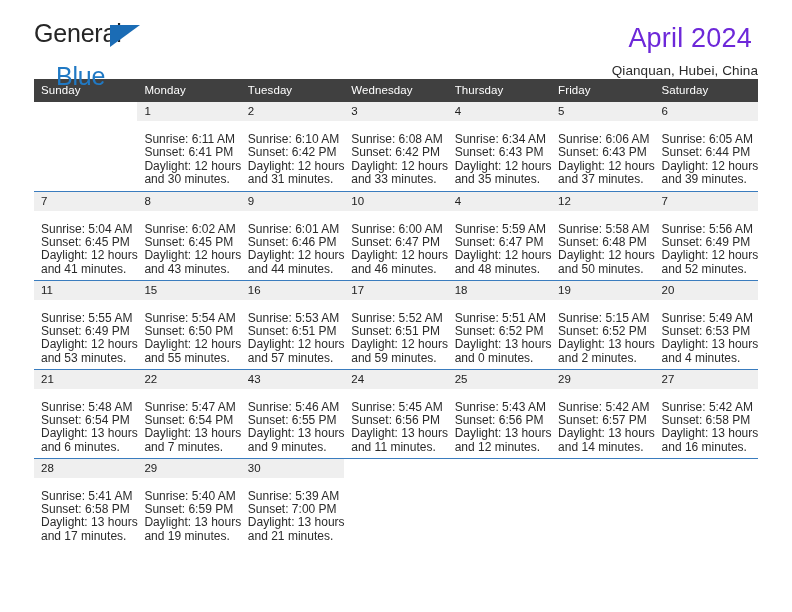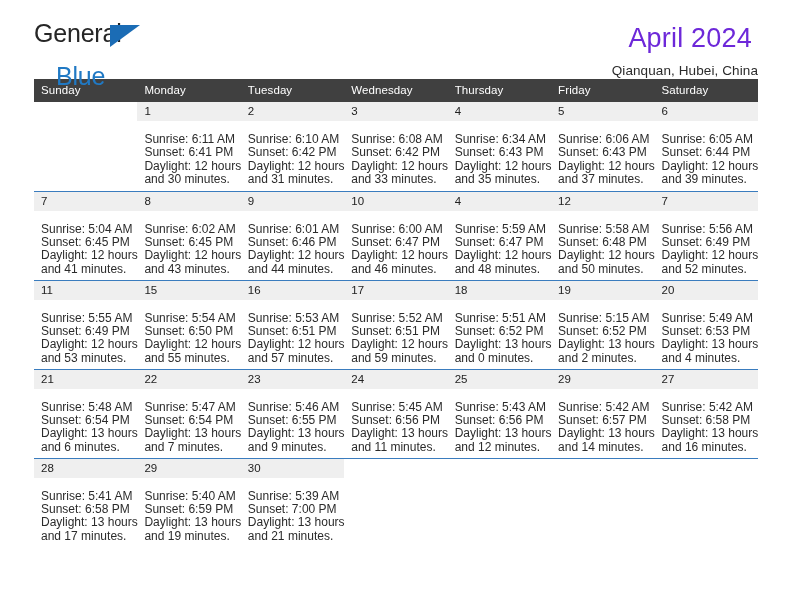--- a/index.html
+++ b/index.html
@@ -357,21 +357,21 @@
           <td>
             <div class="daynum">22</div>
             <div class="details">
               <div>Sunrise: 5:47 AM</div>
               <div>Sunset: 6:54 PM</div>
               <div>Daylight: 13 hours</div>
               <div>and 7 minutes.</div>
             </div>
           </td>
           <td>
-            <div class="daynum">23</div>
+            <div class="daynum">43</div>
             <div class="details">
               <div>Sunrise: 5:46 AM</div>
               <div>Sunset: 6:55 PM</div>
               <div>Daylight: 13 hours</div>
               <div>and 9 minutes.</div>
             </div>
           </td>
           <td>
             <div class="daynum">24</div>
             <div class="details">

